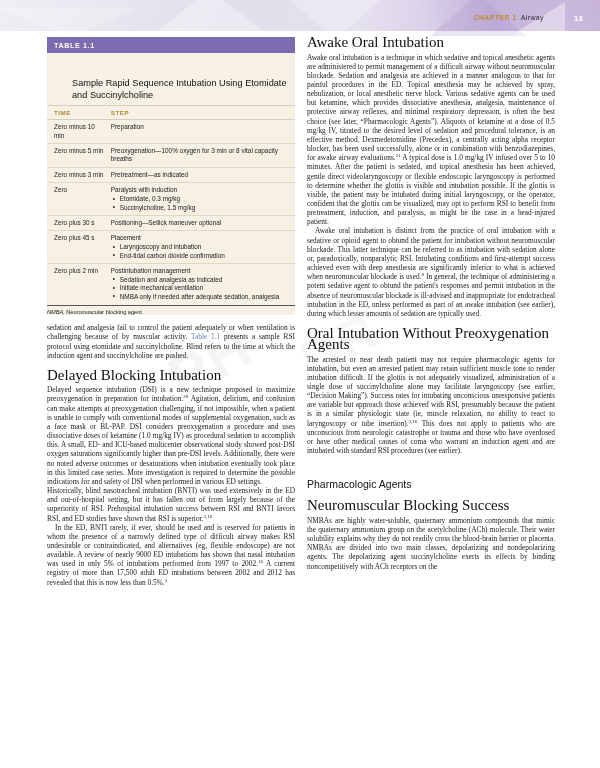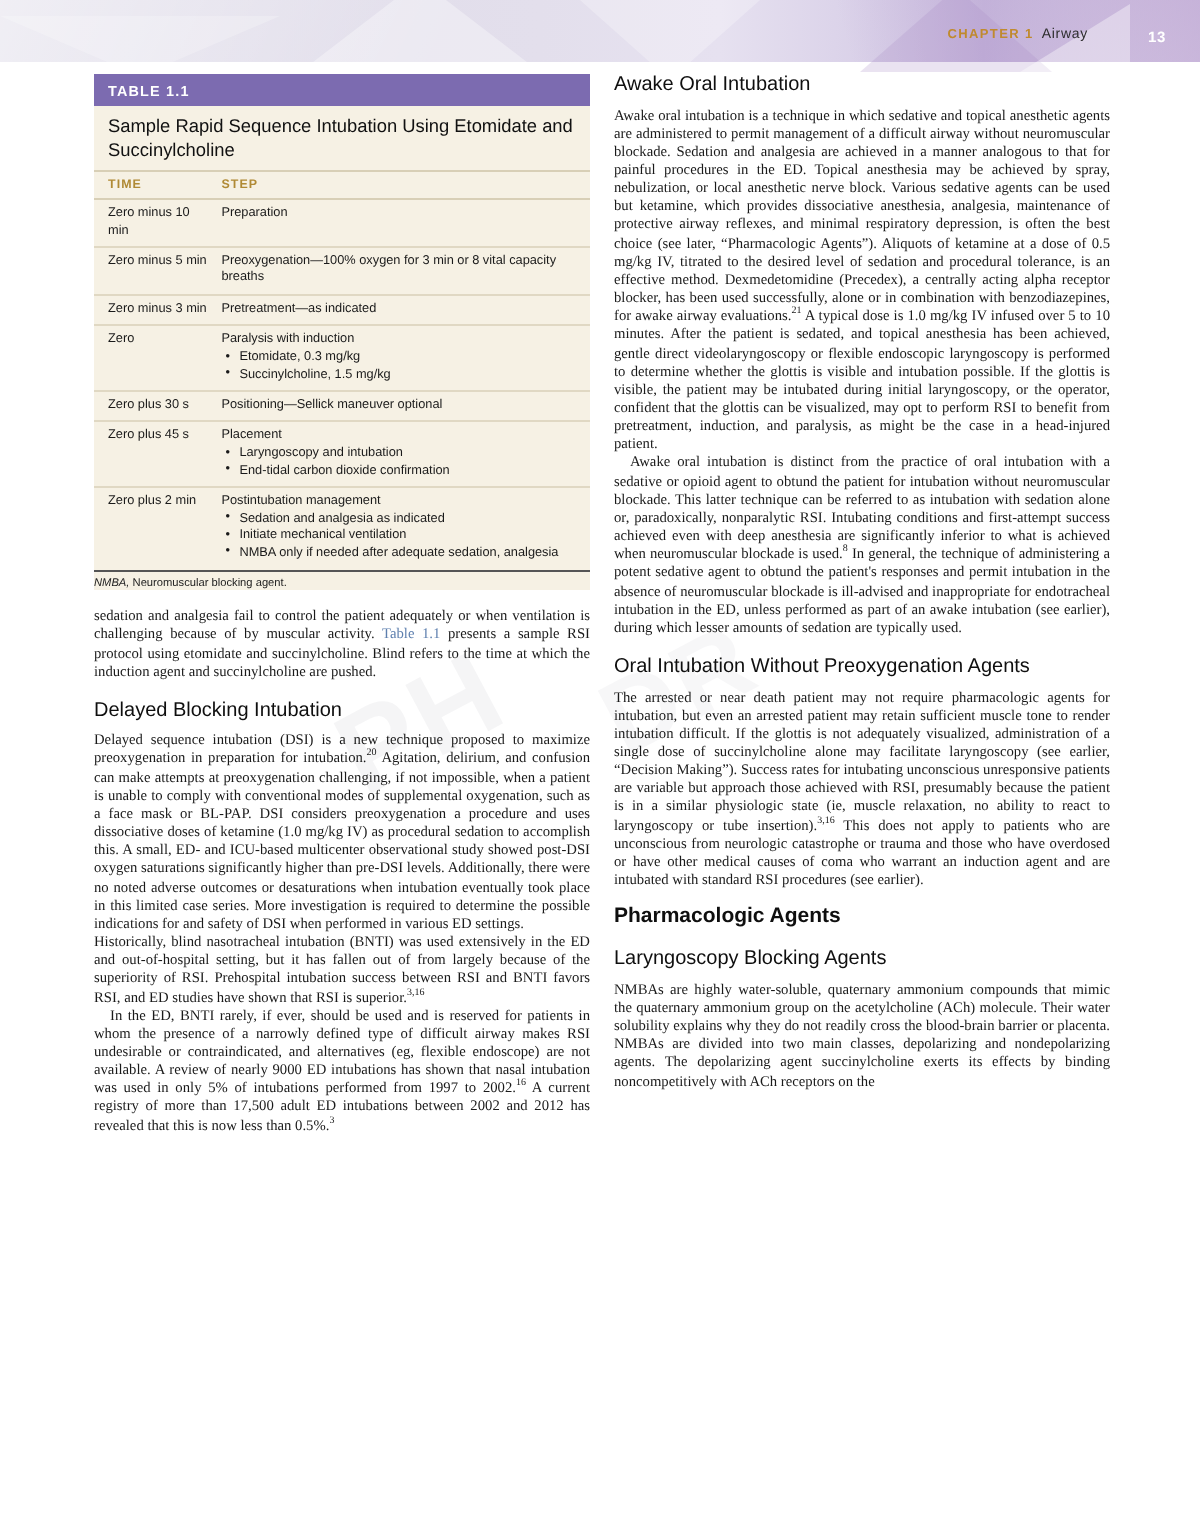--- a/index.html
+++ b/index.html
@@ -105,23 +105,24 @@
     font-family: "Liberation Sans", sans-serif;
     font-weight: bold;
     font-size: 7.2px;
     letter-spacing: 0.6px;
     padding: 3.5px 7px 3.5px 7px;
   }
   .tbl-title {
     font-family: "Liberation Sans", sans-serif;
     font-size: 9.2px;
     line-height: 11.6px;
-    padding: 5px 7px 4px 7px;
+    padding: 5px 7px 4px 25px;
     color: #111111;
     background: #f6f1e4;
+    margin-top: 20px;
   }
   table.data {
     width: 100%;
     border-collapse: collapse;
     background: #f6f1e4;
   }
   table.data thead th {
     font-family: "Liberation Sans", sans-serif;
     font-size: 6.2px;
     letter-spacing: 0.55px;
@@ -180,28 +181,28 @@
     hyphens: manual;
   }
   p.body.indent { text-indent: 8px; }
   p.gap { margin-top: 7.5px; }
   .xref { color: #5d7fae; }
   sup { font-size: 5px; vertical-align: super; line-height: 0; }
 
   h2.head-a {
     font-family: "Liberation Sans", sans-serif;
     font-size: 10.5px;
-    font-weight: bold;
-    margin: 8px 0 5px 0;
+    font-weight: normal;
+    margin: 23px 0 5px 0;
     line-height: 12px;
     color: #0f0f0f;
   }
   h3.head-b {
-    font-family: Liberation Sans, sans-serif;
-    font-size: 10px;
+    font-family: Liberation Serif, serif;
+    font-size: 15px;
     font-weight: normal;
     margin: 10px 0 4.5px 0;
     line-height: 11px;
     color: #0f0f0f;
   }
   h3.head-b.first { margin-top: 0; }
 
   
   .watermark {
     position: absolute;
@@ -335,19 +336,19 @@
       <p class="body"><span>Awake oral intubation is a technique in which sedative and topical anesthetic agents are administered to permit management of a difficult airway without neuromuscular blockade. Sedation and analgesia are achieved in a manner analogous to that for painful procedures in the ED. Topical anesthesia may be achieved by spray, nebulization, or local anesthetic nerve block. Various sedative agents can be used but ketamine, which provides dissociative anesthesia, analgesia, maintenance of protective airway reflexes, and minimal respiratory depression, is often the best choice (see later, “Pharmacologic Agents”). Aliquots of ketamine at a dose of 0.5 mg/kg IV, titrated to the desired level of sedation and procedural tolerance, is an effective method. Dexmedetomidine (Precedex), a centrally acting alpha receptor blocker, has been used successfully, alone or in combination with benzodiazepines, for awake airway evaluations.</span><sup>21</sup><span> A typical dose is 1.0 mg/kg IV infused over 5 to 10 minutes. After the patient is sedated, and topical anesthesia has been achieved, gentle direct videolaryngoscopy or flexible endoscopic laryngoscopy is performed to determine whether the glottis is visible and intubation possible. If the glottis is visible, the patient may be intubated during initial laryngoscopy, or the operator, confident that the glottis can be visualized, may opt to perform RSI to benefit from pretreatment, induction, and paralysis, as might be the case in a head-injured patient.</span></p>
 
       <p class="body indent"><span>Awake oral intubation is distinct from the practice of oral intubation with a sedative or opioid agent to obtund the patient for intubation without neuromuscular blockade. This latter technique can be referred to as intubation with sedation alone or, paradoxically, nonparalytic RSI. Intubating conditions and first-attempt success achieved even with deep anesthesia are significantly inferior to what is achieved when neuromuscular blockade is used.</span><sup>8</sup><span> In general, the technique of administering a potent sedative agent to obtund the patient's responses and permit intubation in the absence of neuromuscular blockade is ill-advised and inappropriate for endotracheal intubation in the ED, unless performed as part of an awake intubation (see earlier), during which lesser amounts of sedation are typically used.</span></p>
 
       <h3 class="head-b">Oral Intubation Without Preoxygenation Agents</h3>
 
       <p class="body"><span>The arrested or near death patient may not require pharmacologic agents for intubation, but even an arrested patient may retain sufficient muscle tone to render intubation difficult. If the glottis is not adequately visualized, administration of a single dose of succinylcholine alone may facilitate laryngoscopy (see earlier, “Decision Making”). Success rates for intubating unconscious unresponsive patients are variable but approach those achieved with RSI, presumably because the patient is in a similar physiologic state (ie, muscle relaxation, no ability to react to laryngoscopy or tube insertion).</span><sup>3,16</sup><span> This does not apply to patients who are unconscious from neurologic catastrophe or trauma and those who have overdosed or have other medical causes of coma who warrant an induction agent and are intubated with standard RSI procedures (see earlier).</span></p>
 
       <h2 class="head-a">Pharmacologic Agents</h2>
 
-      <h3 class="head-b">Laryngoscopy Blocking Agents</h3>
+      <h3 class="head-b">Neuromuscular Blocking Success</h3>
 
       <p class="body">NMBAs are highly water-soluble, quaternary ammonium compounds that mimic the quaternary ammonium group on the acetylcholine (ACh) molecule. Their water solubility explains why they do not readily cross the blood-brain barrier or placenta. NMBAs are divided into two main classes, depolarizing and nondepolarizing agents. The depolarizing agent succinylcholine exerts its effects by binding noncompetitively with ACh receptors on the</p>
 
     </div>
   </div>
 </div>
 
 </body></html>

